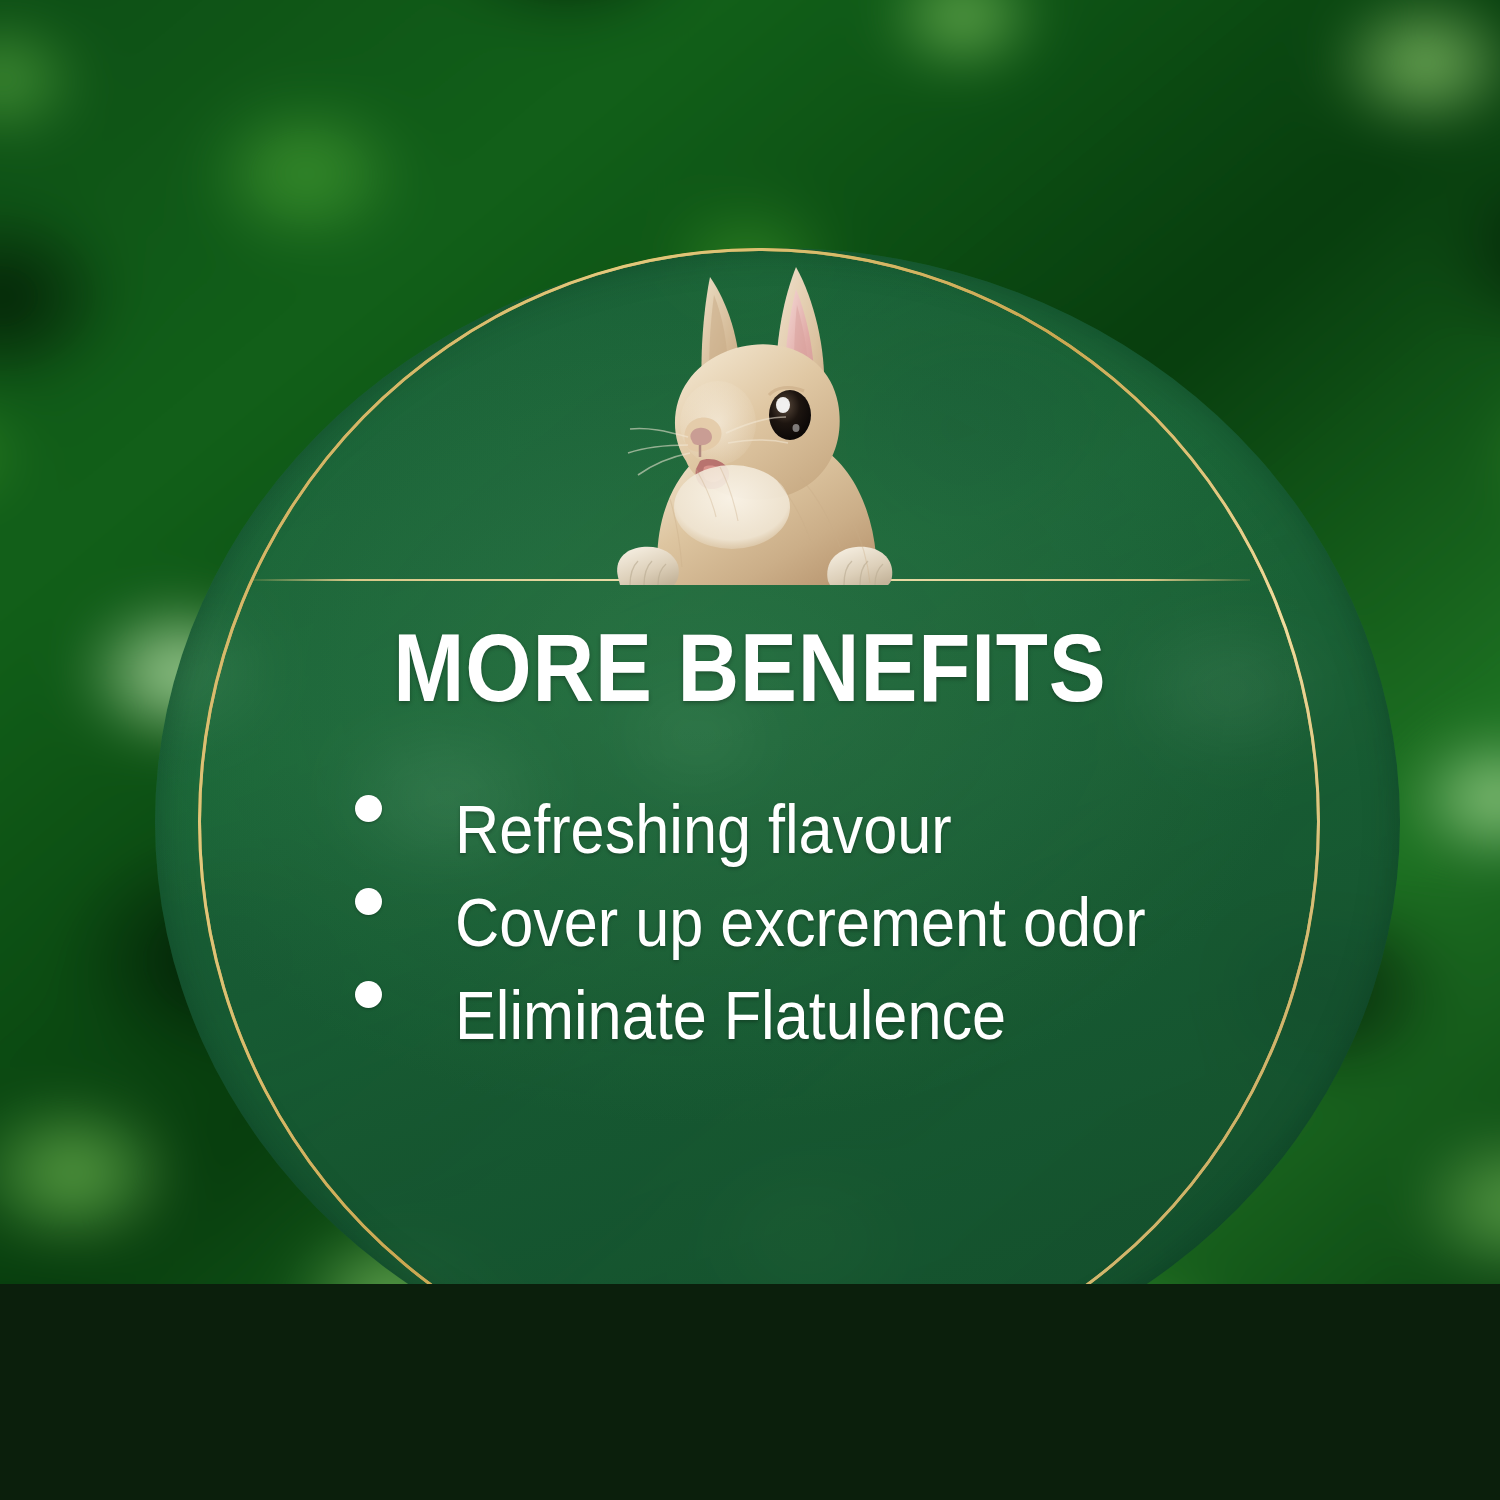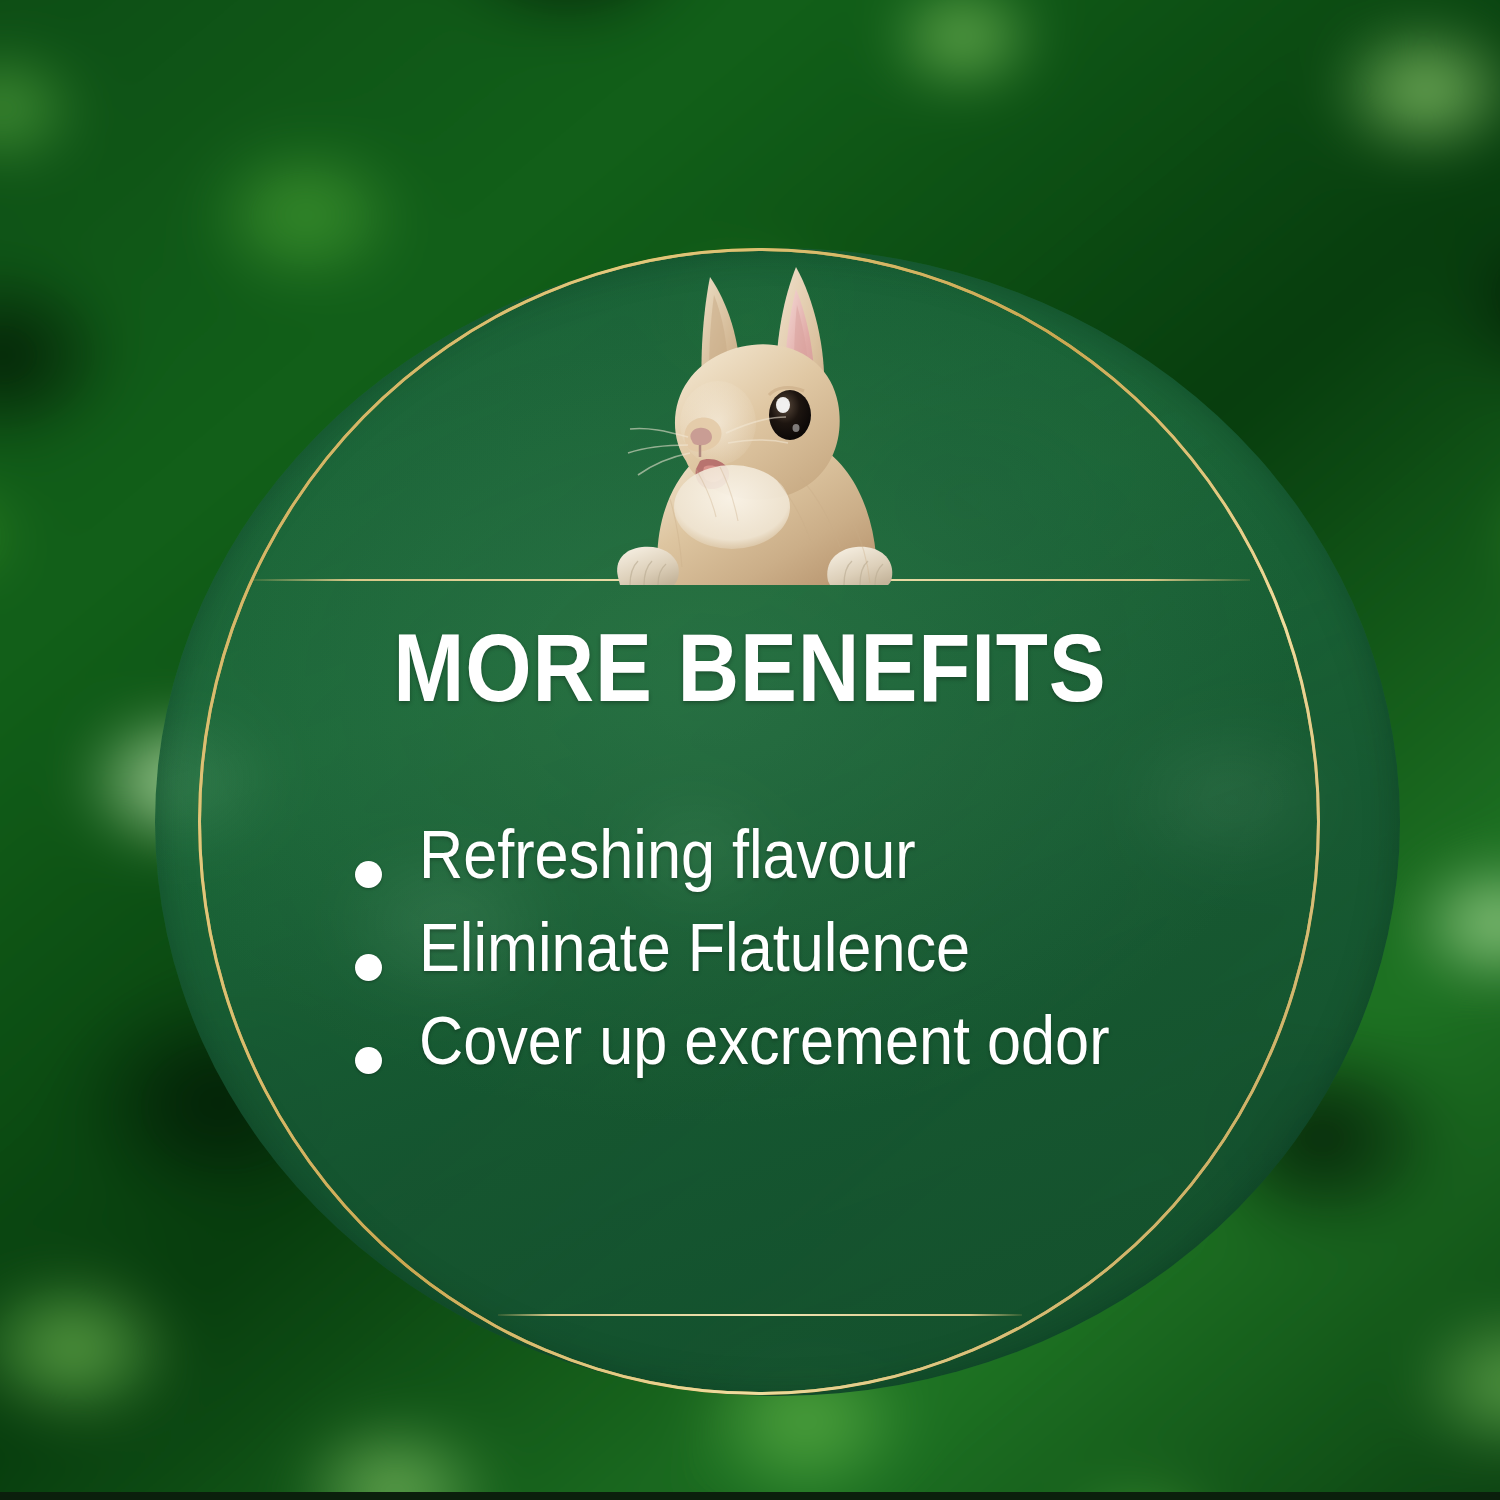--- a/index.html
+++ b/index.html
@@ -7,21 +7,21 @@
 
   html, body {
     width:1500px; height:1500px;
     overflow:hidden;
     background:#0b1f0c;
     font-family:"Liberation Sans", sans-serif;
   }
 
   #stage {
     position:relative;
-    width:1500px; height:1492px;
+    width:1500px; height:1284px;
     overflow:hidden;
   }
 
   
   #bg {
     position:absolute; inset:-140px;
     background-color:#0d2a10;
     background-image:
       
       radial-gradient(ellipse 150px 110px at 18% 52%,  rgba(196,229,183,0.95) 0%, rgba(196,229,183,0.0) 70%),
@@ -128,22 +128,23 @@
     text-shadow:0 2px 5px rgba(0,0,0,0.30);
   }
 
   #bullets {
     position:absolute;
     left:355px; top:795px;
     width:950px;
   }
   .bullet-row {
     display:flex;
-    align-items:flex-end;
+    align-items:flex-start;
     height:93px;
+    gap:36px;
   }
   .dot {
     flex:0 0 auto;
     width:27px; height:27px;
     border-radius:50%;
     background:#ffffff;
     margin-right:37px;
     box-shadow:0 1px 3px rgba(0,0,0,0.28);
   }
   .bullet-text {
@@ -300,21 +301,21 @@
 
   <div id="headline">MORE BENEFITS</div>
 
   <div id="bullets">
     <div class="bullet-row">
       <span class="dot"></span>
       <span class="bullet-text">Refreshing flavour</span>
     </div>
     <div class="bullet-row">
       <span class="dot"></span>
-      <span class="bullet-text">Eliminate Flatulence</span>
+      <span class="bullet-text">Cover up excrement odor</span>
     </div>
     <div class="bullet-row">
       <span class="dot"></span>
-      <span class="bullet-text">Cover up excrement odor</span>
+      <span class="bullet-text">Eliminate Flatulence</span>
     </div>
   </div>
 
 </div>
 
 </body></html>

